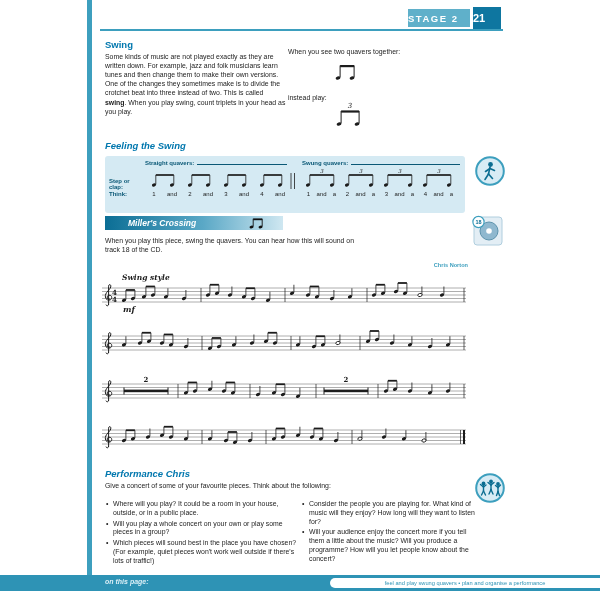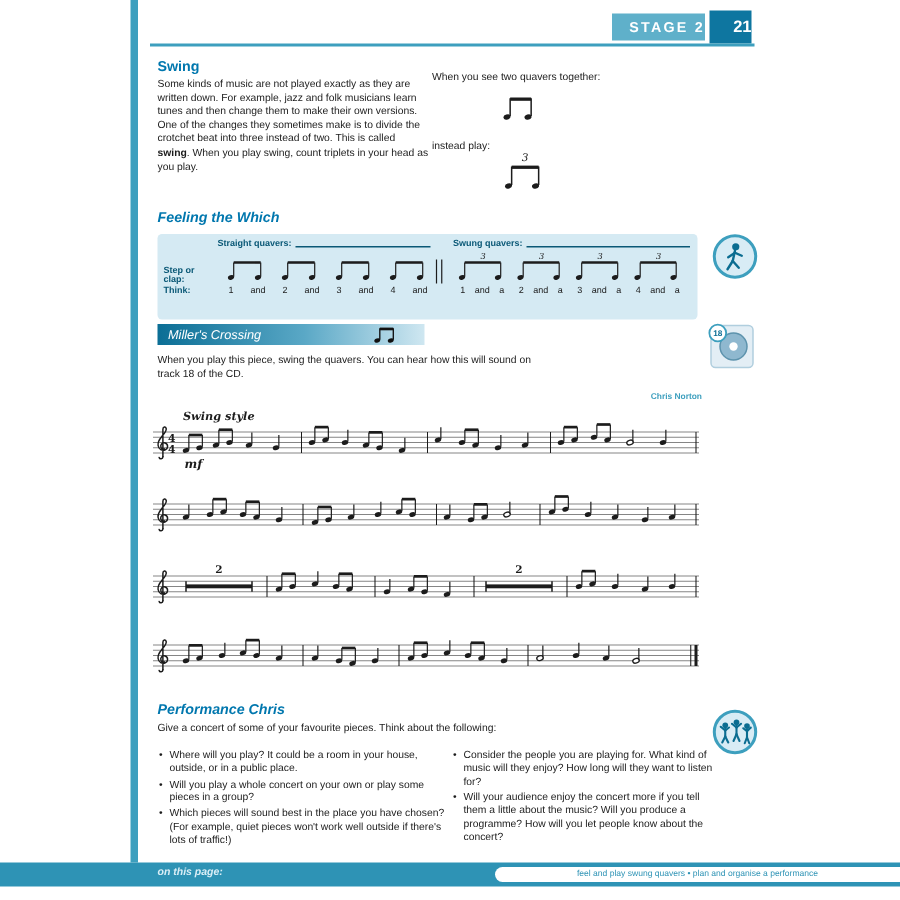--- a/index.html
+++ b/index.html
@@ -9,22 +9,22 @@
     --heading-blue:#0077AE;
     --rhythm-box-bg:#D5EAF3;
     --banner-dark:#0B6E95;
     --footer-band:#2E93B5;
   }
   html,body{margin:0;padding:0}
   body{width:600px;height:600px;background:#fff;font-family:"Liberation Sans",sans-serif;color:#1c1c1c;position:relative;overflow:hidden}
   #page{position:absolute;inset:0;background:#fff}
   .abs{position:absolute}
   #left-stripe{left:87px;top:0;width:5px;height:575px;background:var(--accent-teal)}
-  #stage-badge{left:408px;top:9px;width:62px;height:18px;background:var(--stage-box);color:#fff;font-size:9.5px;font-weight:bold;letter-spacing:1.5px;text-align:right;line-height:19px}
-  #page-num{left:473px;top:7px;width:28px;height:22px;background:var(--page-number-box);color:#fff;font-size:11px;font-weight:bold;text-align:right;line-height:22px}
+  #stage-badge{left:408px;top:9px;width:62px;height:18px;background:var(--stage-box);color:#fff;font-size:9.5px;font-weight:bold;letter-spacing:1.5px;text-align:left;line-height:19px}
+  #page-num{left:473px;top:7px;width:28px;height:22px;background:var(--page-number-box);color:#fff;font-size:11px;font-weight:bold;text-align:left;line-height:22px}
   #header-rule{left:100px;top:29px;width:403px;height:2px;background:var(--accent-teal)}
   .heading{color:var(--heading-blue);font-weight:bold;font-size:9.5px}
   .italic{font-style:italic}
   .small{font-size:6.9px;line-height:1.32}
   #swing-heading{left:105px;top:39px}
   #swing-body{left:105px;top:52px;width:181px}
   #see-caption{left:288px;top:47px;width:185px}
   #ex1{left:331px;top:59px}
   #instead-caption{left:288px;top:93px;width:120px}
   #ex2{left:330px;top:101px}
@@ -36,21 +36,21 @@
   #swung-label{left:302px;top:160px}
   #swung-line{left:351px;top:164px;width:109px;height:1px;background:#0a5876}
   #step-label{left:109px;top:178px;width:34px}
   #think-label{left:109px;top:191px}
   #rhythm-notes{left:105px;top:168px}
   .counts{display:flex;font-size:6px}
   #straight-counts{left:145px;top:191px}
   #straight-counts .cnt{width:18px;text-align:center}
   #swung-counts{left:302px;top:191px}
   #swung-counts .cnt{width:13px;text-align:center}
-  #banner{left:105px;top:216px;width:178px;height:14px;background:linear-gradient(90deg,var(--banner-dark) 0%,#5aa8c6 55%,#cfe7f1 100%);color:#fff;font-weight:normal;font-style:italic;font-size:8.5px;line-height:14px;padding-left:7px;box-sizing:border-box}
+  #banner{left:105px;top:216px;width:178px;height:14px;background:linear-gradient(90deg,var(--banner-dark) 0%,#5aa8c6 55%,#cfe7f1 100%);color:#fff;font-weight:bold;font-style:italic;font-size:8.5px;line-height:14px;padding-left:23px;box-sizing:border-box}
   #banner-notes{left:247px;top:215px}
   #piece-intro{left:105px;top:236px;width:262px}
   #composer{left:380px;top:262px;width:88px;text-align:right;font-size:5.6px;font-weight:bold;color:var(--accent-teal)}
   #music-svg{left:98px;top:270px}
   #perf-heading{left:105px;top:468px}
   #perf-intro{left:105px;top:481px;width:252px}
   #bullets-left{left:105px;top:500px;width:195px}
   #bullets-right{left:301px;top:500px;width:174px}
   .bul{position:relative;padding-left:8px;margin-bottom:2px;font-size:6.9px;line-height:1.28}
   .bul::before{content:"\2022";position:absolute;left:1px;top:0}
@@ -91,21 +91,21 @@
     <g fill="#1c1c1c" stroke="#1c1c1c">
       <ellipse cx="9" cy="23" rx="2.4" ry="1.7" transform="rotate(-18 9 23)" stroke="none"></ellipse>
       <ellipse cx="27" cy="23" rx="2.4" ry="1.7" transform="rotate(-18 27 23)" stroke="none"></ellipse>
       <line x1="11.1" y1="22.4" x2="11.1" y2="10" stroke-width="1"></line>
       <line x1="29.1" y1="22.4" x2="29.1" y2="10" stroke-width="1"></line>
       <rect x="11.1" y="9.4" width="18" height="2.2" stroke="none"></rect>
       <text x="20" y="6.5" text-anchor="middle" font-size="7" font-style="italic" font-family="DejaVu Serif, serif" stroke="none">3</text>
     </g>
   </svg>
 
-  <div class="abs heading italic" id="rhythm-heading">Feeling the Which</div>
+  <div class="abs heading italic" id="rhythm-heading">Feeling the Swing</div>
 
   <div class="abs" id="rhythm-box"></div>
   <div class="abs box-label" id="straight-label">Straight quavers:</div>
   <div class="abs" id="straight-line"></div>
   <div class="abs box-label" id="swung-label">Swung quavers:</div>
   <div class="abs" id="swung-line"></div>
   <div class="abs box-label" id="step-label">Step or clap:</div>
   <div class="abs box-label" id="think-label">Think:</div>
   <svg class="abs" id="rhythm-notes" width="360" height="24" viewBox="0 0 360 24">
       <ellipse cx="49" cy="17" rx="2.1" ry="1.5" transform="rotate(-18 49 17)" fill="#1c1c1c"></ellipse>

